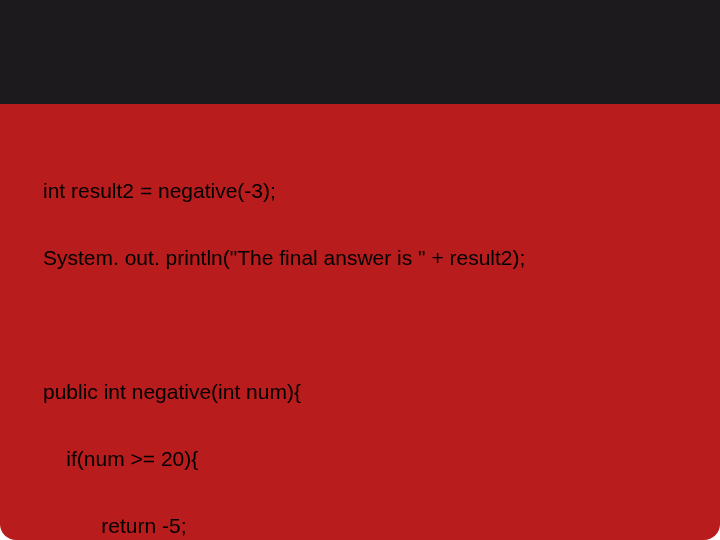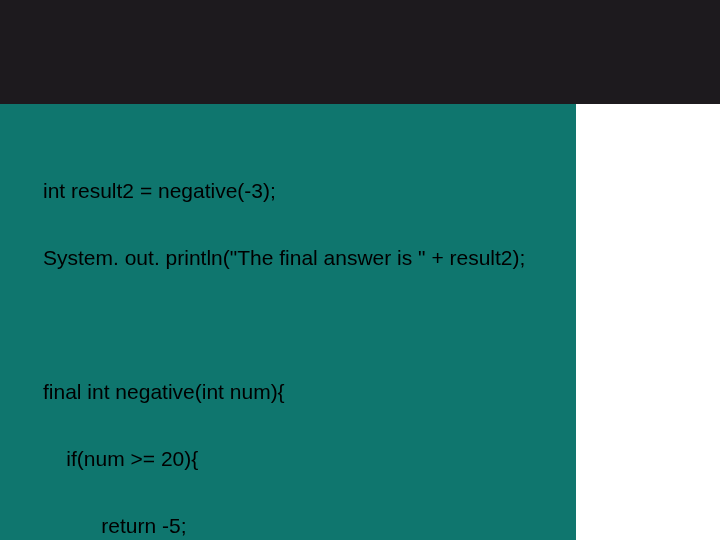--- a/index.html
+++ b/index.html
@@ -8,24 +8,25 @@
       box-sizing: border-box;
     }
     html, body {
       width: 720px;
       height: 540px;
       background: #ffffff;
       font-family: Arial, Helvetica, sans-serif;
       overflow: hidden;
     }
     .slide {
-      width: 576px;
+      width: 720px;
       height: 540px;
       position: relative;
-      background: #0f766e;
+      background: #b91c1c;
+      border-radius: 16px;
     }
     .top-band {
       position: absolute;
       top: 0;
       left: 0;
       width: 720px;
       height: 104px;
       background: #1d1a1e;
     }
     .code-block {
@@ -45,21 +46,21 @@
 </head>
 <body>
 
 <div class="slide">
   <div class="top-band"></div>
 
   <div class="code-block">
 <div>int result2 = negative(-3);</div>
 <div>System. out. println("The final answer is " + result2);</div>
 <div class="blank-line"></div>
-<div>final int negative(int num){</div>
+<div>public int negative(int num){</div>
 <div>    if(num &gt;= 20){</div>
 <div>          return -5;</div>
 
 
 
 
 
   </div>
 </div>
 

